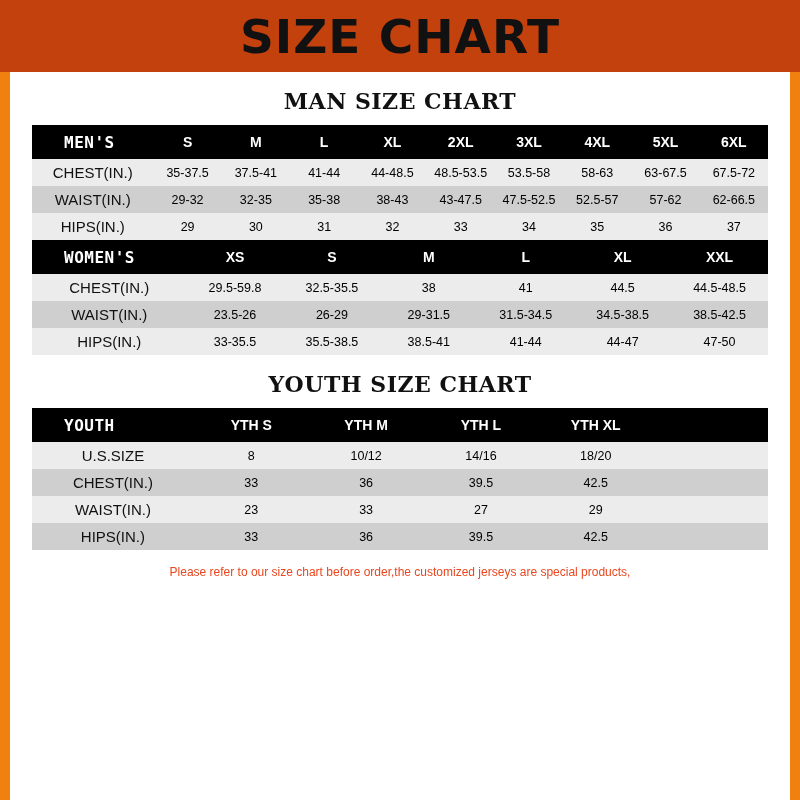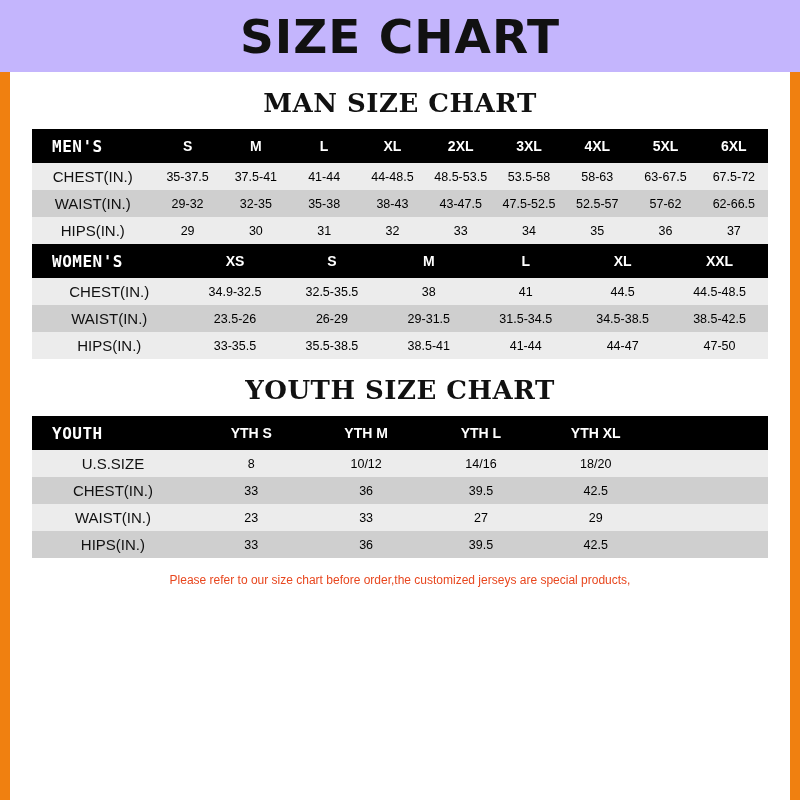--- a/index.html
+++ b/index.html
@@ -18,21 +18,21 @@
     width: 800px;
     height: 800px;
     position: relative;
     background: #ffffff;
     box-sizing: border-box;
     border-left: 10px solid #f08010;
     border-right: 10px solid #f08010;
   }
   .banner {
     height: 72px;
-    background: #c4b5fd;
+    background: #c2410c;
     display: flex;
     align-items: center;
     justify-content: center;
     margin: 0 -10px;
   }
   .banner-title {
     font-family: "DejaVu Sans", sans-serif;
     font-weight: bold;
     font-size: 47px;
     letter-spacing: 1px;
@@ -40,21 +40,21 @@
     text-align: center;
     line-height: 1;
   }
   .section {
     padding: 0 22px;
   }
   .section-title {
     text-align: center;
     font-family: "DejaVu Serif", serif;
     font-weight: bold;
-    font-size: 26px;
+    font-size: 22px;
     letter-spacing: 0.5px;
     margin: 16px 0 11px 0;
     color: #111111;
   }
   table.size-table {
     width: 100%;
     border-collapse: collapse;
     table-layout: fixed;
   }
   table.size-table th,
@@ -74,21 +74,21 @@
     font-weight: bold;
     font-size: 14px;
     height: 34px;
   }
   table.size-table thead th.corner {
     font-family: "DejaVu Sans Mono", monospace;
     font-size: 16px;
     font-weight: bold;
     letter-spacing: 0.5px;
     text-align: left;
-    padding-left: 20px;
+    padding-left: 32px;
   }
   table.size-table tbody tr.row-light {
     background: #ececec;
   }
   table.size-table tbody tr.row-dark {
     background: #cfcfcf;
   }
   table.size-table tbody td.rowhead {
     font-size: 15px;
     color: #111111;
@@ -220,21 +220,21 @@
           <th>S</th>
           <th>M</th>
           <th>L</th>
           <th>XL</th>
           <th>XXL</th>
         </tr>
       </thead>
       <tbody>
         <tr class="row-light">
           <td class="rowhead">CHEST(IN.)</td>
-          <td>34.9-32.5</td>
+          <td>29.5-59.8</td>
           <td>32.5-35.5</td>
           <td>38</td>
           <td>41</td>
           <td>44.5</td>
           <td>44.5-48.5</td>
         </tr>
         <tr class="row-dark">
           <td class="rowhead">WAIST(IN.)</td>
           <td>23.5-26</td>
           <td>26-29</td>

